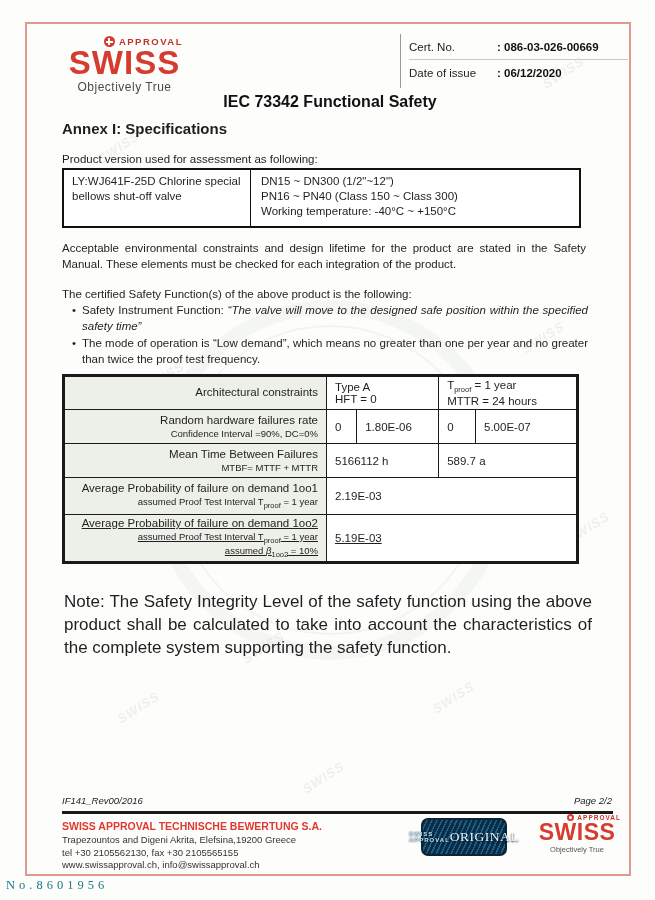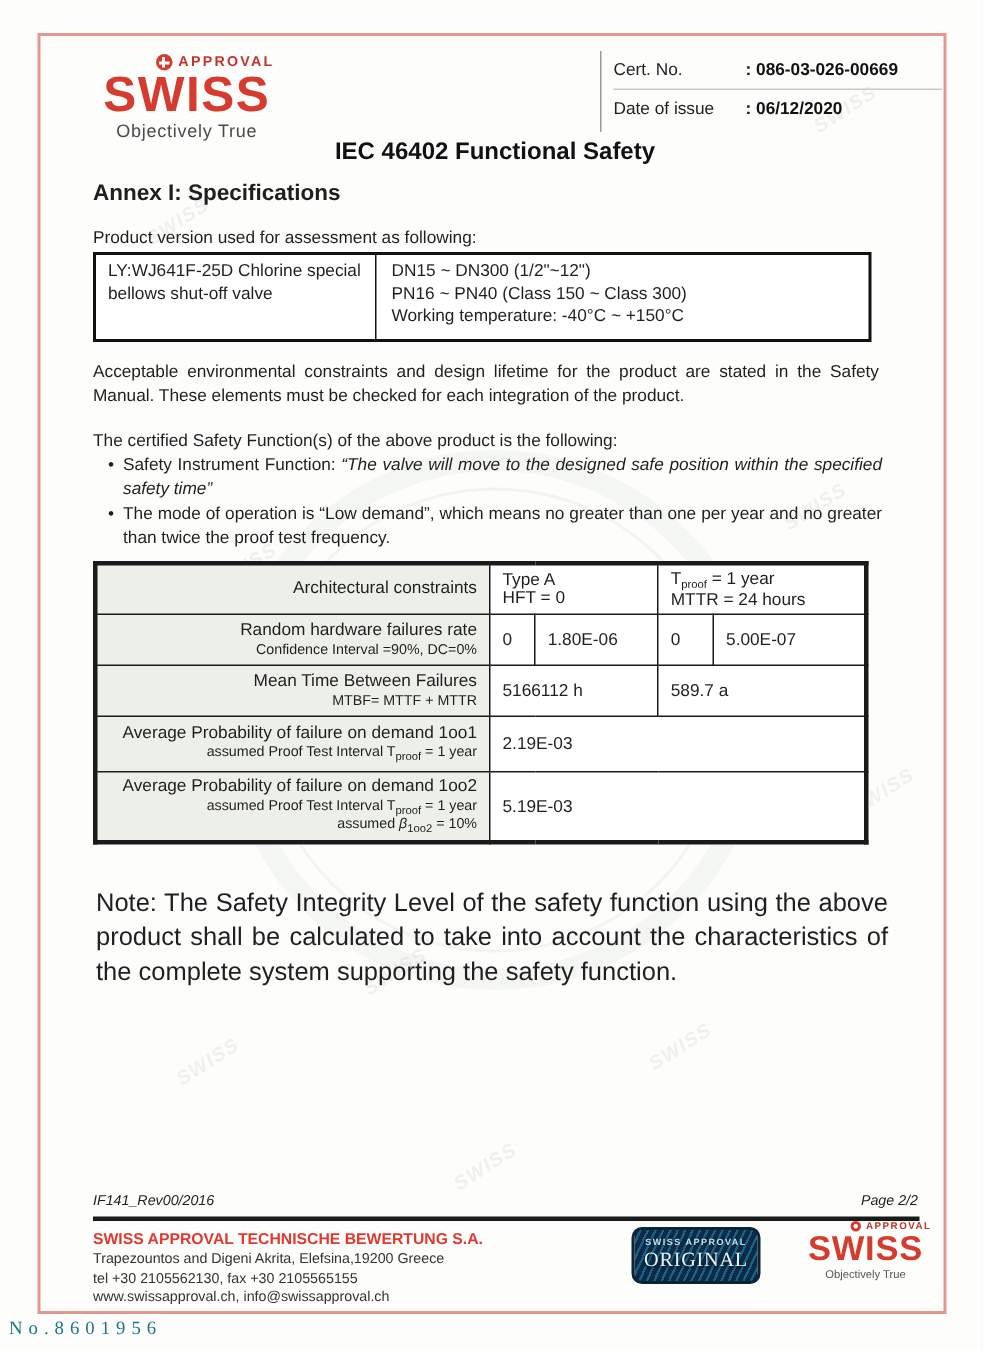--- a/index.html
+++ b/index.html
@@ -69,33 +69,33 @@
   .stable td { border: 1.5px solid #1a1a1a; font-size: 11.5px; vertical-align: middle; padding: 2px 8px; }
   .stable { border: 3px solid #1a1a1a; }
   .stable td.lblcol { background: #edefe9; text-align: right; width: 263px; line-height: 1.2; }
   .stable .sublbl { font-size: 9.5px; }
   .stable td.vcell { background: #fff; text-align: left; }
   .r1 td { height: 34px; }
   .r2 td { height: 23px; }
   .r3 td { height: 34px; }
   .r4 td { height: 34px; }
   .r5 td { height: 37px; }
-  .r6 td { height: 47px; }
+  .r6 td { height: 47px; text-decoration: underline; }
   sub { font-size: 7.5px; }
   .note { position: absolute; left: 64px; top: 591px; width: 528px; font-size: 17px; line-height: 1.35; text-align: justify; }
   
   .f-refrow { position: absolute; left: 62px; top: 795px; width: 550px; display: flex; justify-content: space-between; font-size: 9.5px; font-style: italic; color: #222; }
   .f-rule { position: absolute; left: 62px; top: 811px; width: 551px; height: 3px; background: #1a1a1a; }
   .f-company { position: absolute; left: 62px; top: 820px; width: 330px; }
   .f-company .cname { color: #e0392f; font-weight: bold; font-size: 10.5px; margin-bottom: 2px; }
   .f-company .cline { font-size: 9.5px; color: #333; line-height: 1.32; }
   .badge {
     position: absolute; left: 421px; top: 818px; width: 86px; height: 38px; border-radius: 7px;
     background: repeating-linear-gradient(115deg, #0b2b46 0px, #0b2b46 3px, #1b6285 3px, #1b6285 4.5px);
-    border: 2px solid #0a2438; display: flex; flex-direction: column; align-items: center; justify-content: center;
+    border: 2px solid #0a2438; display: flex; flex-direction: row; align-items: center; justify-content: center;
   }
   .badge .b1 { font-size: 6px; color: #bfe2ee; letter-spacing: 1px; font-weight: bold; text-shadow: 0 0 2px #06192b; }
   .badge .b2 { font-family: "Liberation Serif", serif; font-size: 13.5px; color: #e8f6fa; letter-spacing: 0.5px; text-shadow: 0 1px 2px #041523; }
   .f-logo { position: absolute; left: 527px; top: 814px; width: 100px; text-align: center; }
   .f-logo .f-appr-row { display: flex; align-items: center; justify-content: flex-end; gap: 3px; padding-right: 6px; }
   .ring { width: 7px; height: 7px; border-radius: 50%; border: 2px solid #d63b2f; display: inline-block; }
   .f-appr-word { font-size: 6.5px; font-weight: bold; color: #c0342b; letter-spacing: 1px; }
   .f-brand { font-size: 23px; font-weight: bold; color: #d63b2f; letter-spacing: 0.5px; line-height: 1; }
   .f-tagline { font-size: 7.5px; color: #555; margin-top: 1px; }
   .stamp {
@@ -125,21 +125,21 @@
 
   <div class="logo">
     <div class="logo-approval-row">
       <span class="cross-badge"></span>
       <span class="logo-approval-word">APPROVAL</span>
     </div>
     <div class="logo-brand">SWISS</div>
     <div class="logo-tagline">Objectively True</div>
   </div>
 
-  <div class="subtitle">IEC 46402 Functional Safety</div>
+  <div class="subtitle">IEC 73342 Functional Safety</div>
 
   <div class="certbox">
     <div class="certrow first">
       <span class="lbl">Cert. No.</span>
       <span class="val">: 086-03-026-00669</span>
     </div>
     <div class="certrow">
       <span class="lbl">Date of issue</span>
       <span class="val">: 06/12/2020</span>
     </div>

